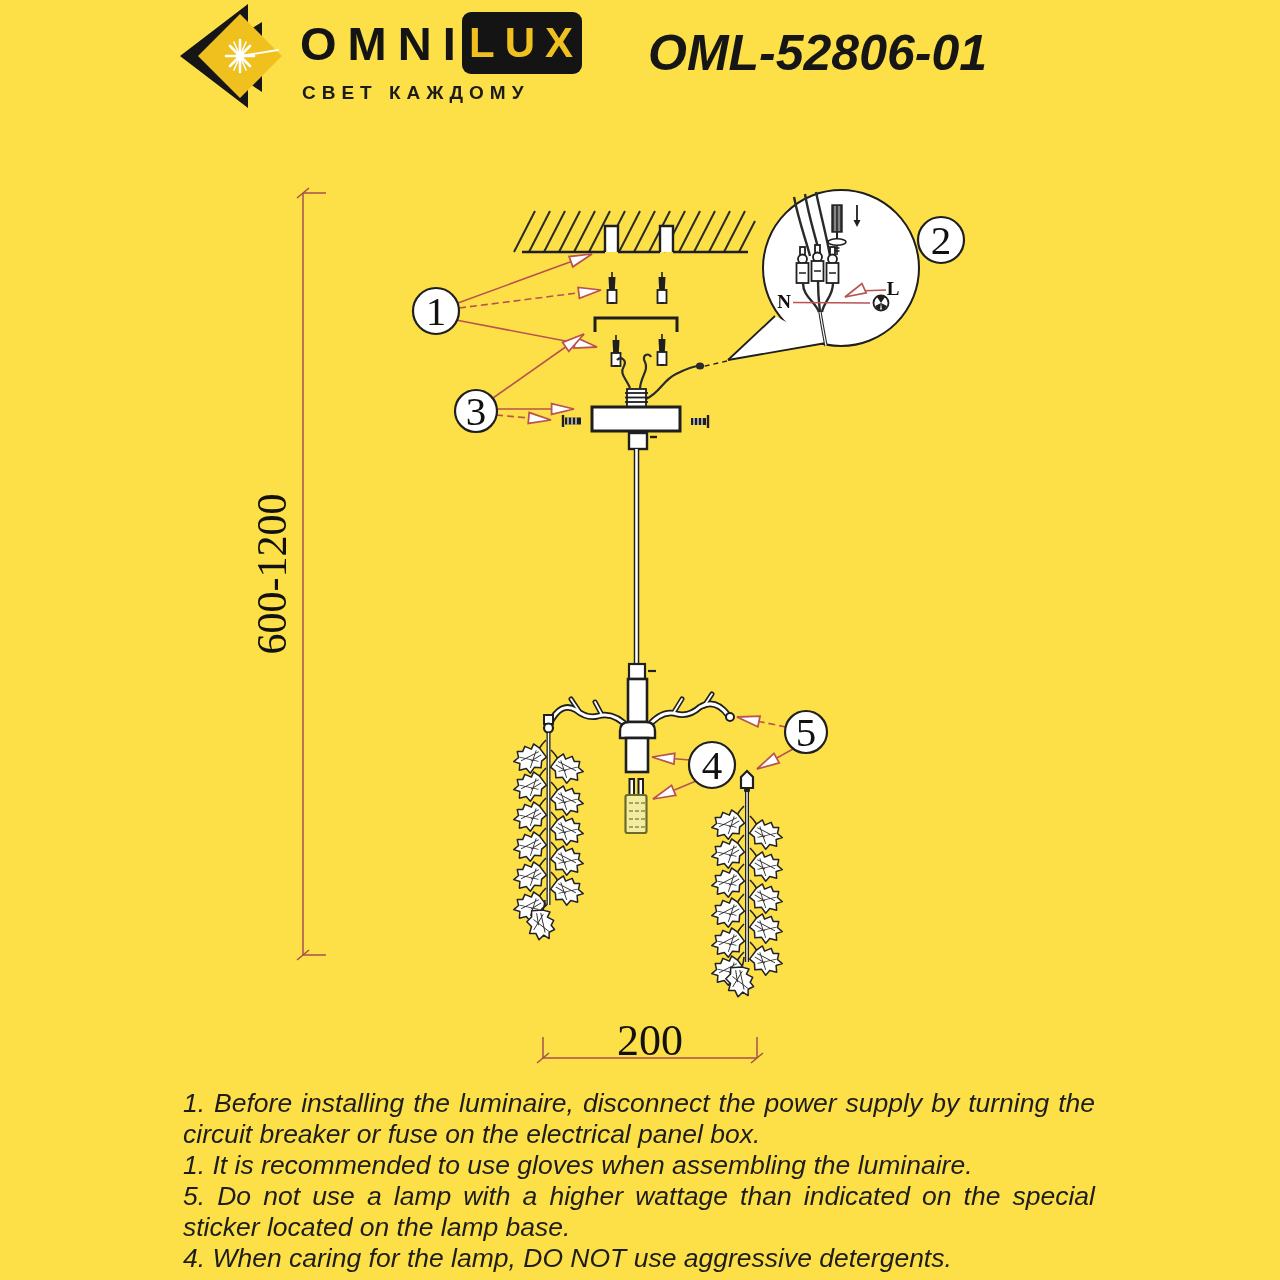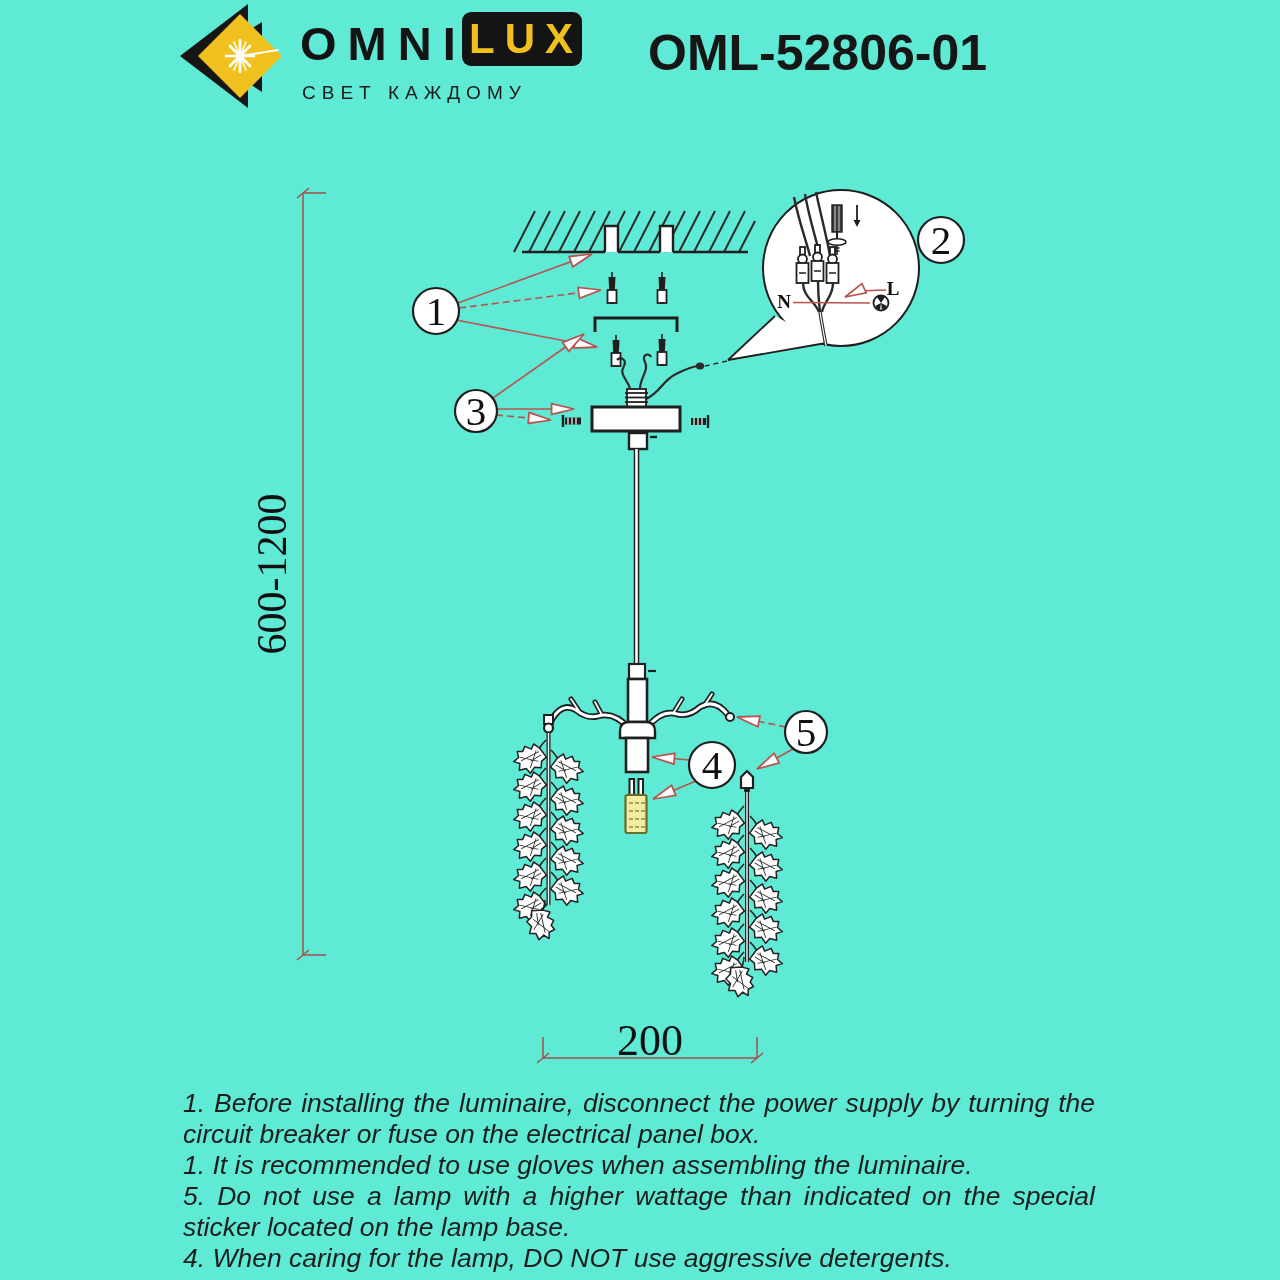--- a/index.html
+++ b/index.html
@@ -1,37 +1,37 @@
 <!DOCTYPE html>
 <html><head>
 <meta charset="utf-8">
 <style>
   html,body{margin:0;padding:0;background:#e9e9e9;}
   .page{
-    position:relative;width:1280px;height:1280px;background:#5eead4;
+    position:relative;width:1280px;height:1280px;background:#fde047;
     font-family:"Liberation Sans",sans-serif;overflow:hidden;margin:0 auto;
   }
   
   .logo-icon{position:absolute;left:178px;top:4px;}
   .brand-omni{
     position:absolute;left:300px;top:16px;font-size:47px;font-weight:800;
     letter-spacing:11px;color:#141414;
   }
   .brand-lux{
-    position:absolute;left:462px;top:12px;width:120px;height:54px;background:#141414;
+    position:absolute;left:462px;top:12px;width:120px;height:62px;background:#141414;
     border-radius:9px;color:#f0c11e;font-size:42px;font-weight:800;letter-spacing:10px;
     display:flex;align-items:center;justify-content:center;padding-left:8px;box-sizing:border-box;
   }
   .brand-tagline{
-    position:absolute;left:302px;top:82px;font-size:19px;font-weight:400;
+    position:absolute;left:302px;top:82px;font-size:19px;font-weight:700;
     letter-spacing:6px;color:#1b1b1b;
   }
   .model-number{
     position:absolute;left:648px;top:24px;font-size:50px;font-weight:700;
-    color:#161616;letter-spacing:0px;
+    color:#161616;letter-spacing:0px;font-style:italic;
   }
   
   .diagram-svg{position:absolute;left:0;top:0;}
   
   .instructions{
     position:absolute;left:183px;top:1088px;width:912px;color:#1d1d1d;
     font-size:26.5px;line-height:31px;font-style:italic;
   }
   .instructions p{margin:0;text-align:justify;}
 </style>

